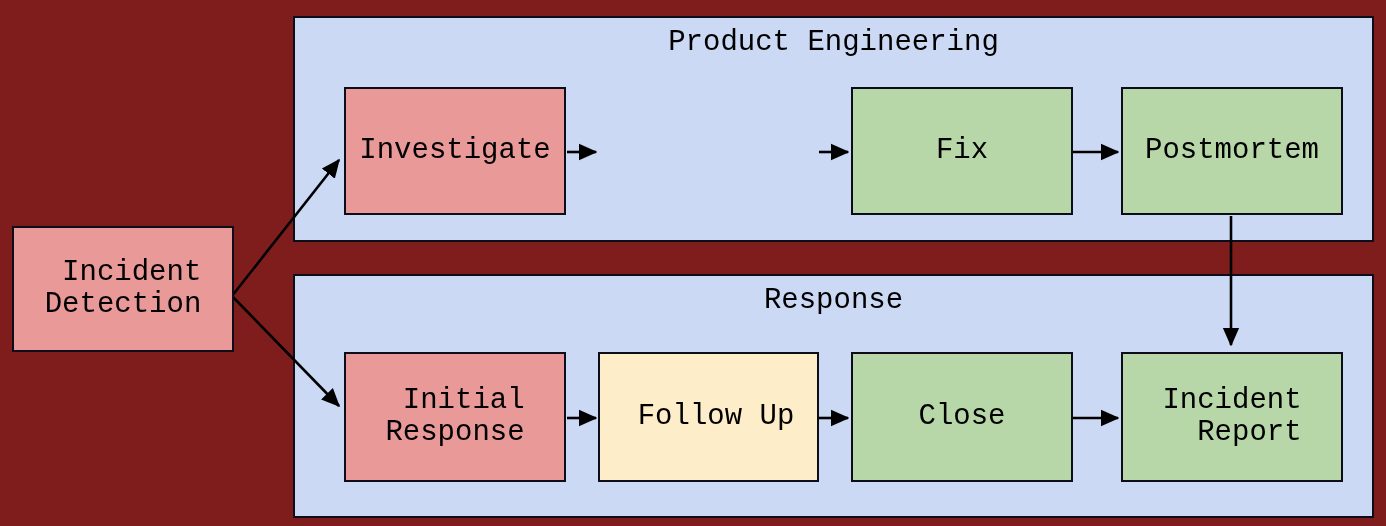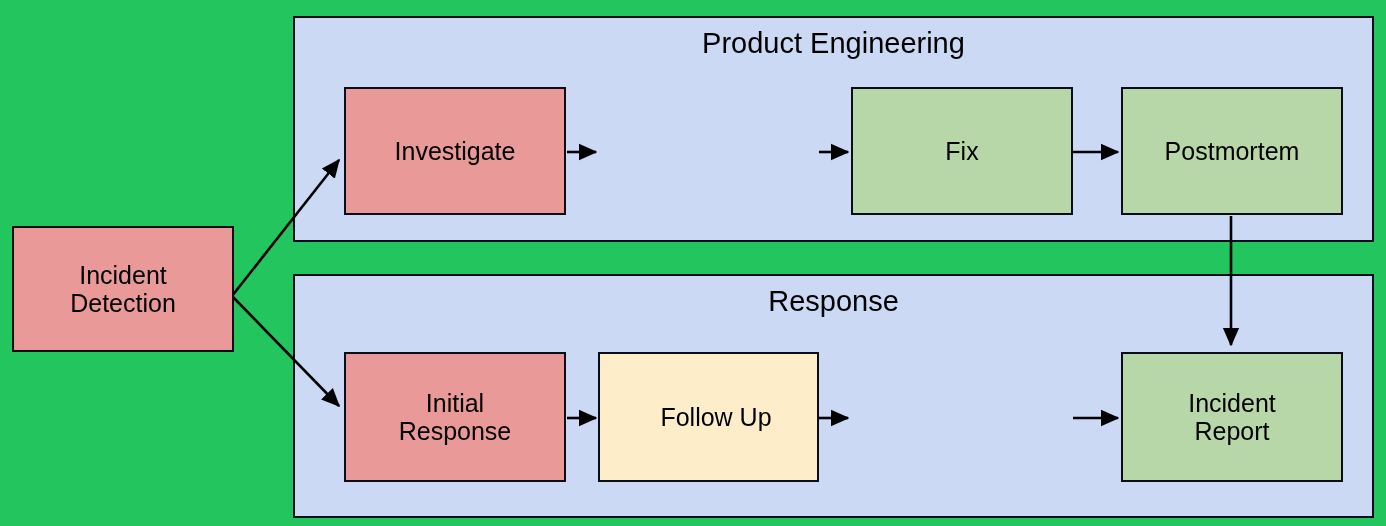--- a/index.html
+++ b/index.html
@@ -4,22 +4,22 @@
 <style>
   html, body {
     margin: 0;
     padding: 0;
     background: #ffffff;
   }
   #canvas {
     position: relative;
     width: 1386px;
     height: 526px;
-    background: #22c55e;
-    font-family: Liberation Sans, sans-serif;
+    background: #7f1d1d;
+    font-family: Liberation Mono, monospace;
     overflow: hidden;
   }
   .lane {
     position: absolute;
     background: #ccd9f5;
     border: 2px solid #0d0d1a;
     box-sizing: border-box;
   }
   .lane-title {
     position: absolute;
@@ -32,22 +32,22 @@
     color: #000000;
     white-space: nowrap;
   }
   .node {
     position: absolute;
     box-sizing: border-box;
     border: 2px solid #0d0d1a;
     display: flex;
     align-items: center;
     justify-content: center;
-    text-align: center;
-    font-size: 25px;
+    text-align: right;
+    font-size: 29px;
     line-height: 1.12;
     color: #000000;
     white-space: pre-line;
   }
   .fill-red    { background: #ea9999; }
   .fill-yellow { background: #fdeec9; }
   .fill-green  { background: #b7d7a8; }
   svg.edges {
     position: absolute;
     left: 0;
@@ -123,17 +123,18 @@
 
   <div class="node fill-green" style="left:1121px; top:87px; width:222px; height:128px;">Postmortem</div>
 
   <div class="node fill-green" style="left:851px; top:87px; width:222px; height:128px;">Fix</div>
 
   <div class="node fill-red" style="left:344px; top:352px; width:222px; height:130px;">Initial
 Response</div>
 
   <div class="node fill-yellow" style="left:598px; top:352px; width:221px; height:130px;padding-left:15px;">Follow Up</div>
 
+  <div class="node fill-green" style="left:851px; top:352px; width:222px; height:130px;">Close</div>
 
   <div class="node fill-green" style="left:1121px; top:352px; width:222px; height:130px;">Incident
 Report</div>
 
 </div>
 
 </body></html>

